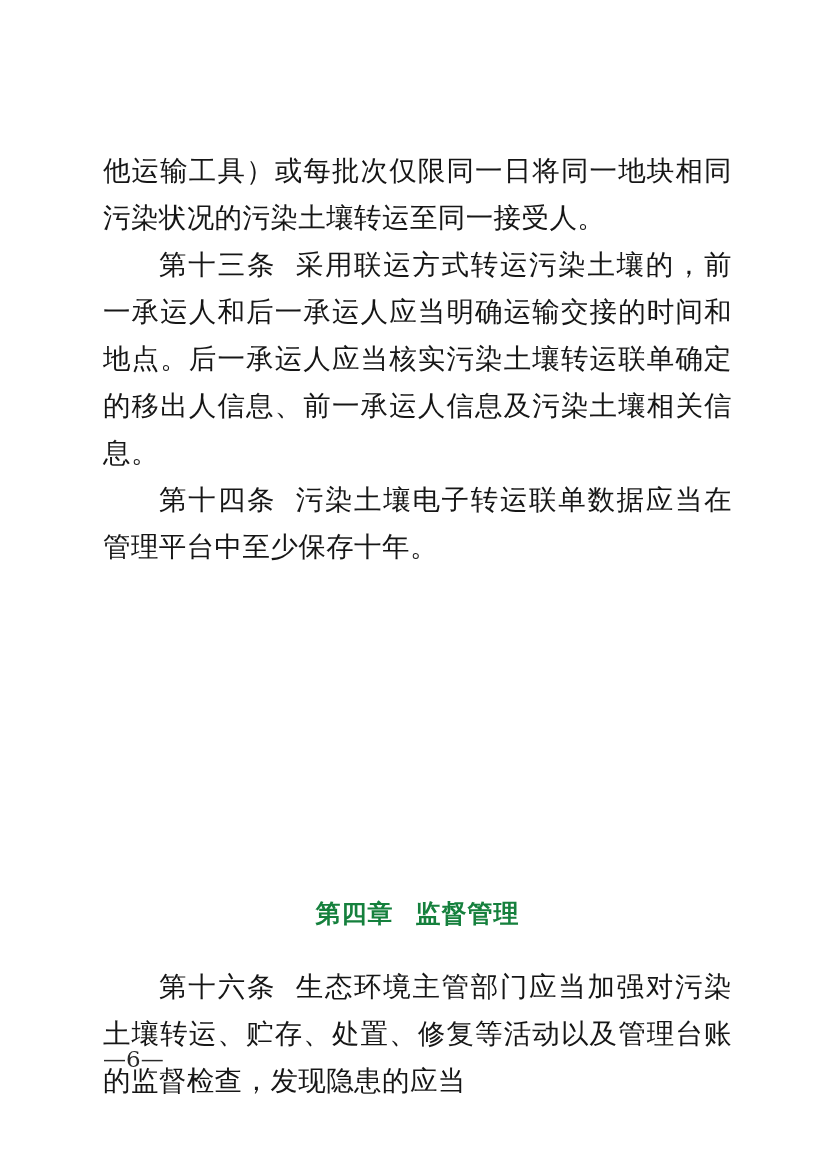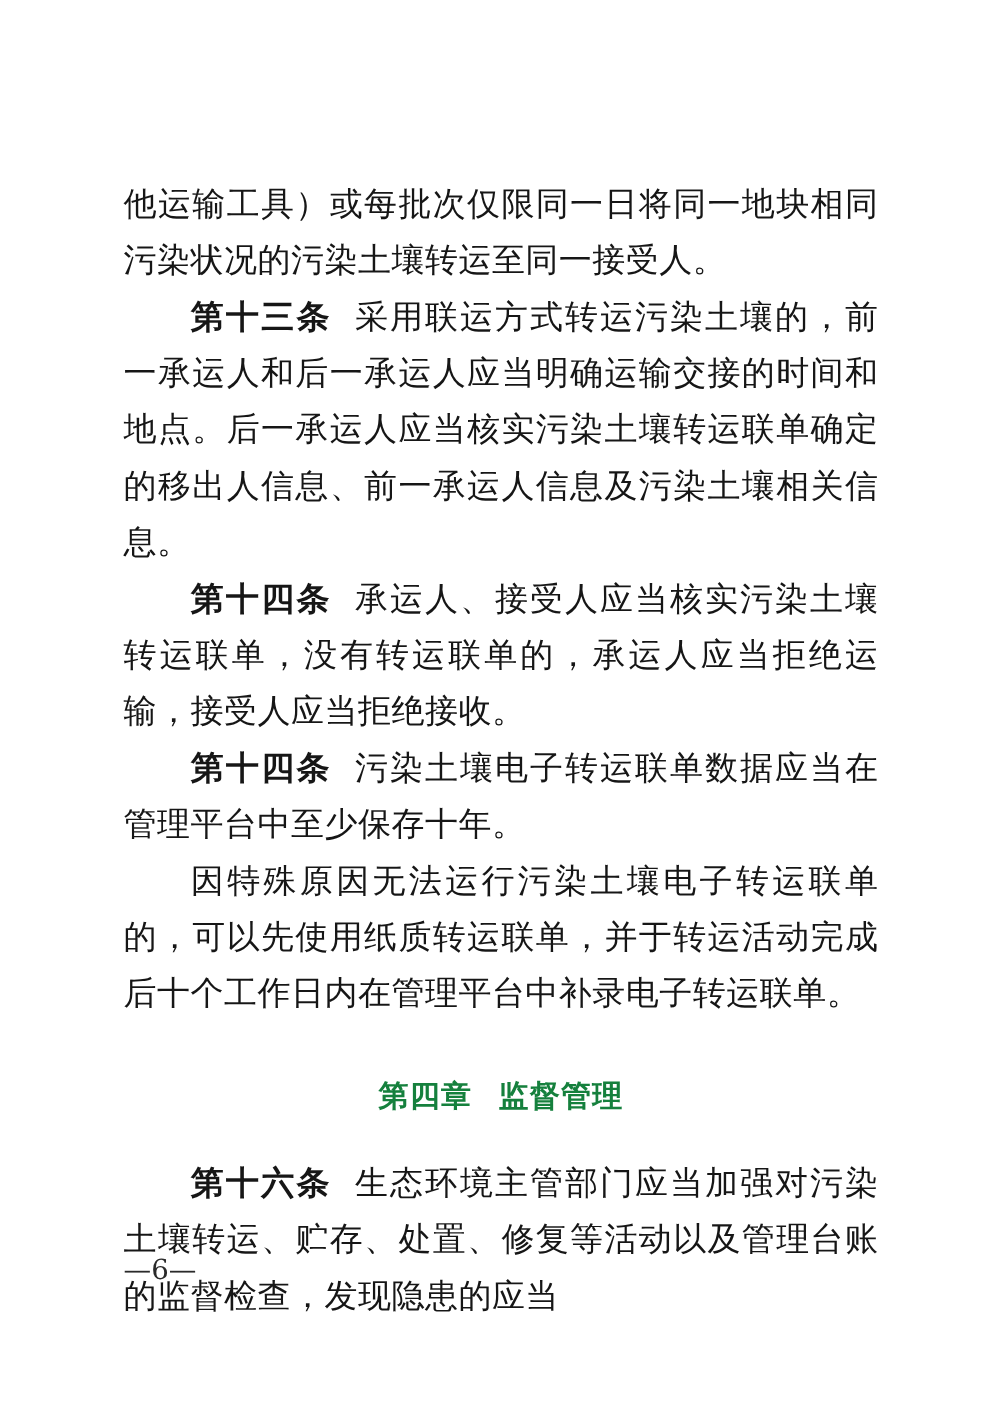--- a/index.html
+++ b/index.html
@@ -44,21 +44,21 @@
     letter-spacing: 0.4px;
     word-break: break-all;
     -webkit-font-smoothing: antialiased;
   }
 
   .para.indent {
     text-indent: 56px;
   }
 
   .para .art-num {
-    font-weight: bold;
+    font-weight: normal;
     letter-spacing: 0.6px;
   }
 
   .para .gap {
     display: inline-block;
     width: 18px;
   }
 
   
   #chapter-heading {
@@ -103,23 +103,21 @@
 </style>
 </head>
 <body>
 
 <div id="page">
 
   <div id="content">
 
   <p class="para"><span>他运输工具）或每批次仅限同一日将同一地块相同污染状况的污染土壤转运至同一接受人。</span></p>
       <p class="para indent"><span class="art-num">第十三条</span><span class="gap"></span><span>采用联运方式转运污染土壤的，前一承运人和后一承运人应当明确运输交接的时间和地点。后一承运人应当核实污染土壤转运联单确定的移出人信息、前一承运人信息及污染土壤相关信息。</span></p>
-      <p class="para indent"><span class="art-num">第十四条</span><span class="gap"></span><span>承运人、接受人应当核实污染土壤转运联单，没有转运联单的，承运人应当拒绝运输，接受人应当拒绝接收。</span></p>
       <p class="para indent"><span class="art-num">第十四条</span><span class="gap"></span><span>污染土壤电子转运联单数据应当在管理平台中至少保存十年。</span></p>
-      <p class="para indent"><span>因特殊原因无法运行污染土壤电子转运联单的，可以先使用纸质转运联单，并于转运活动完成后十个工作日内在管理平台中补录电子转运联单。</span></p>
     </div>
 
   <div id="chapter-heading">
     <span>第四章</span><span class="ch-gap"></span><span>监督管理</span>
   </div>
 
   <div id="after-heading">
 
   <p class="para indent"><span class="art-num">第十六条</span><span class="gap"></span><span>生态环境主管部门应当加强对污染土壤转运、贮存、处置、修复等活动以及管理台账的监督检查，发现隐患的应当</span></p>
     </div>

